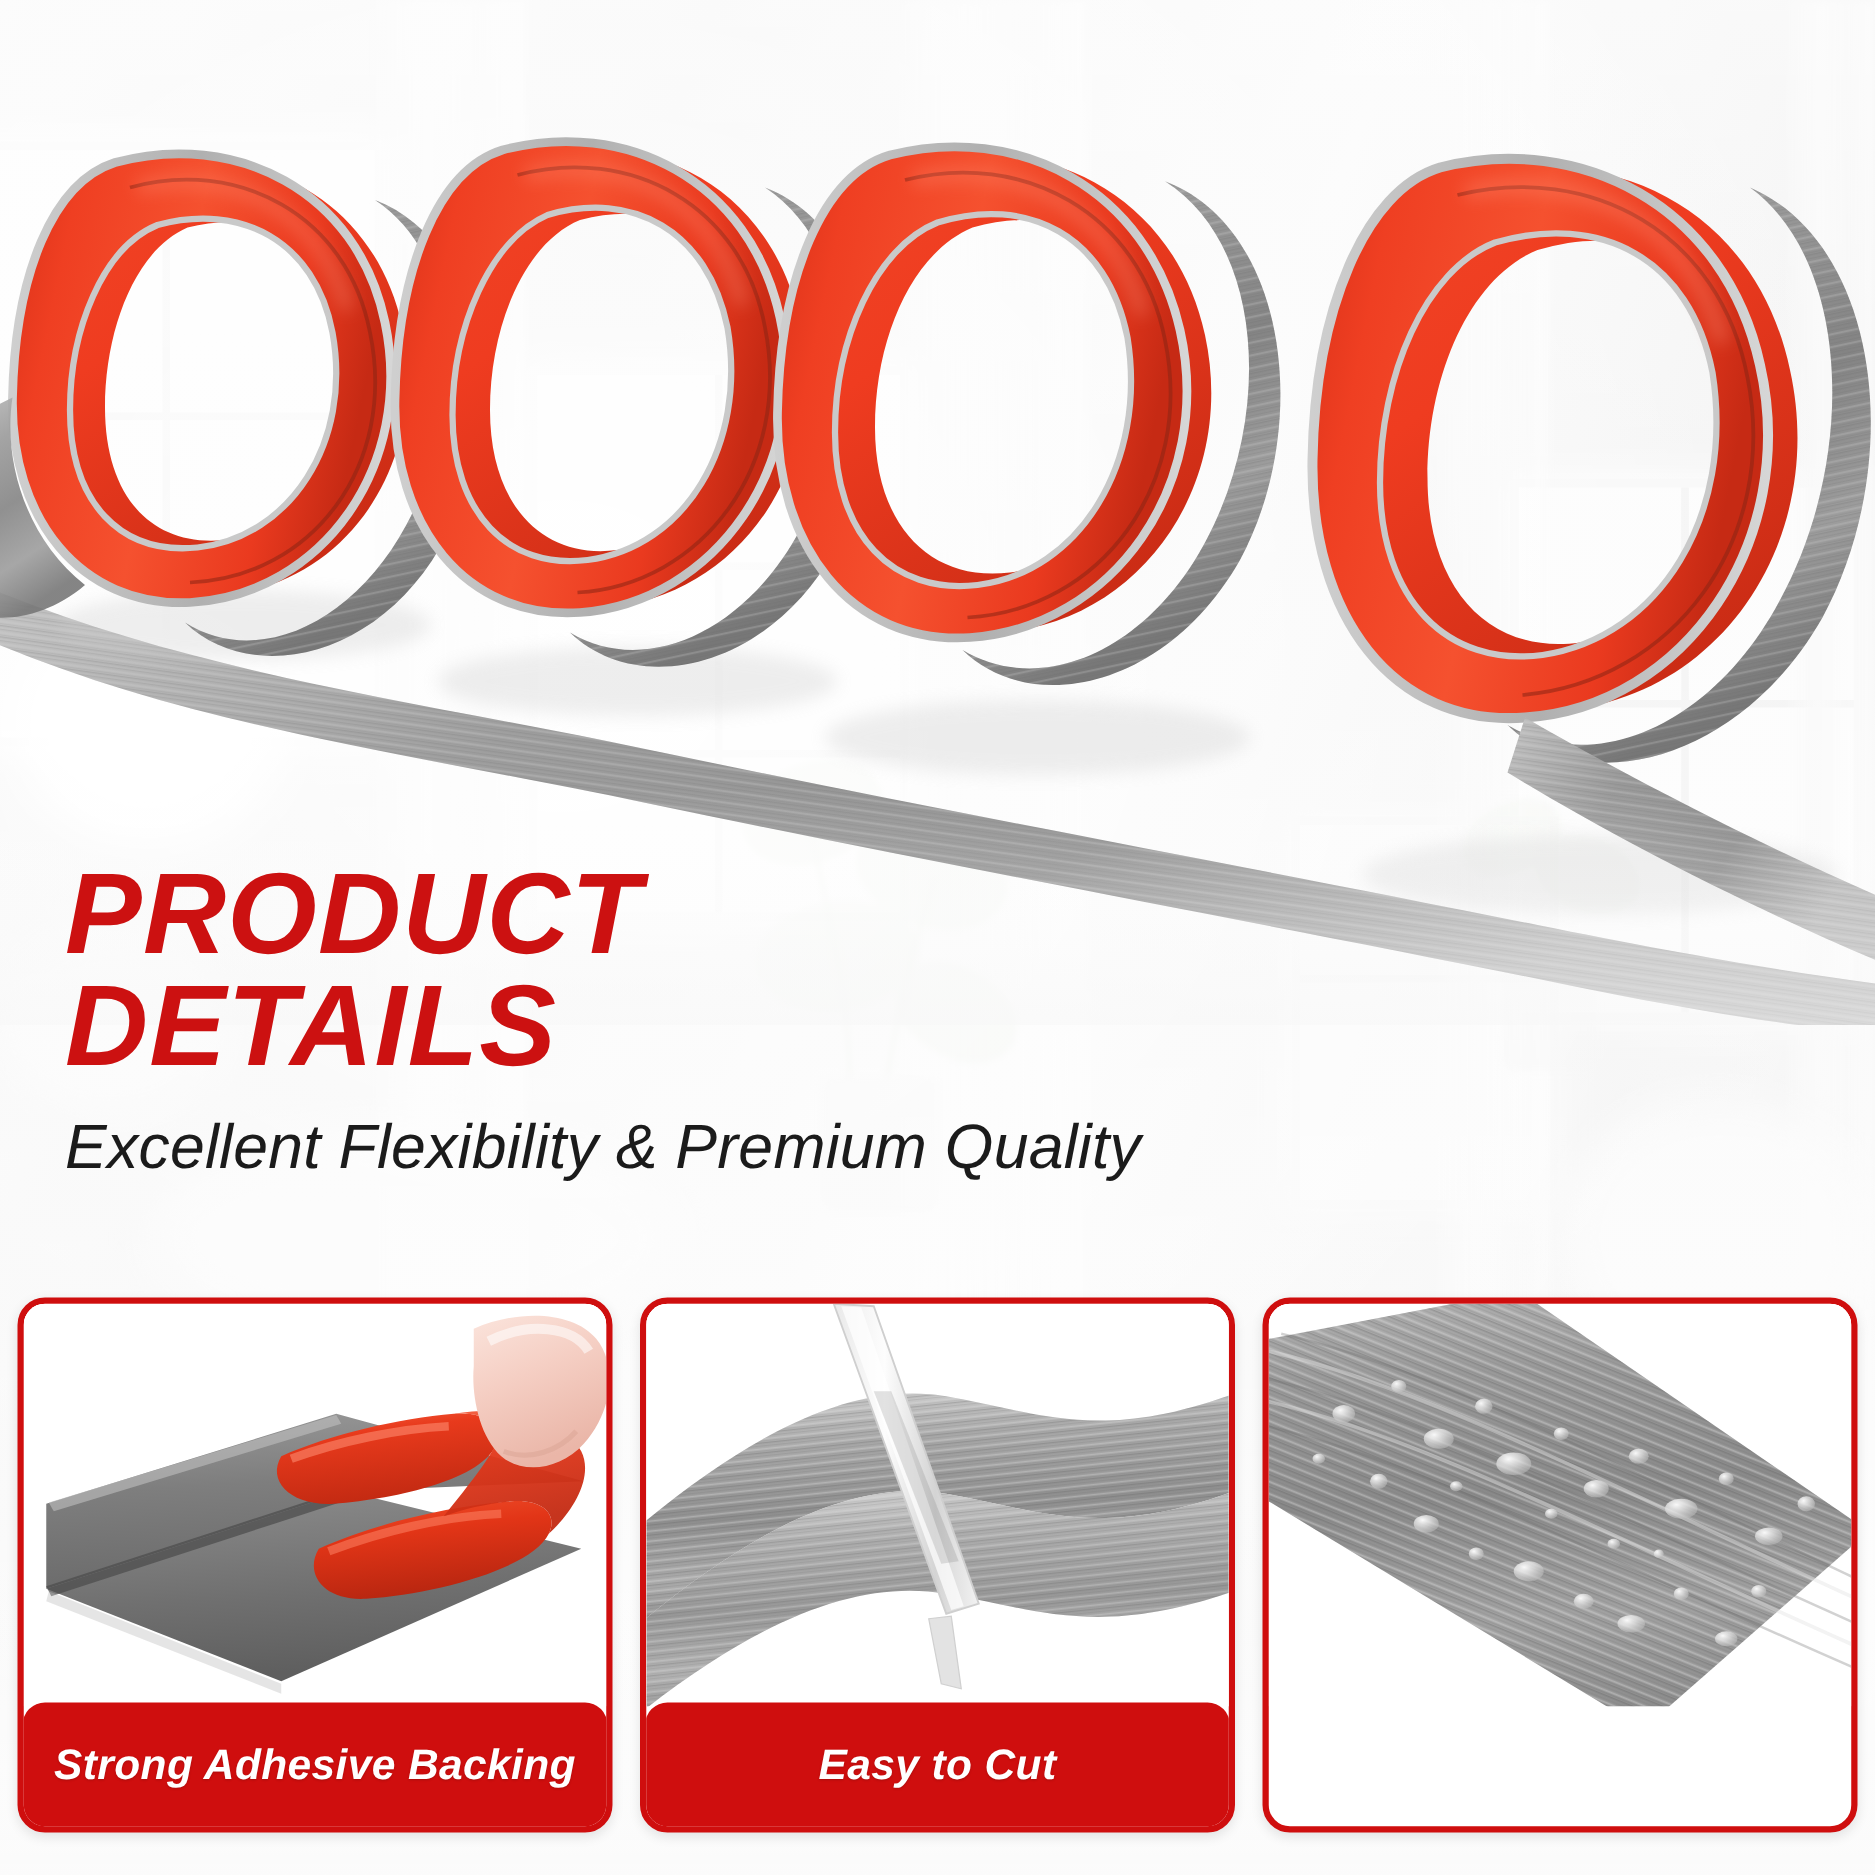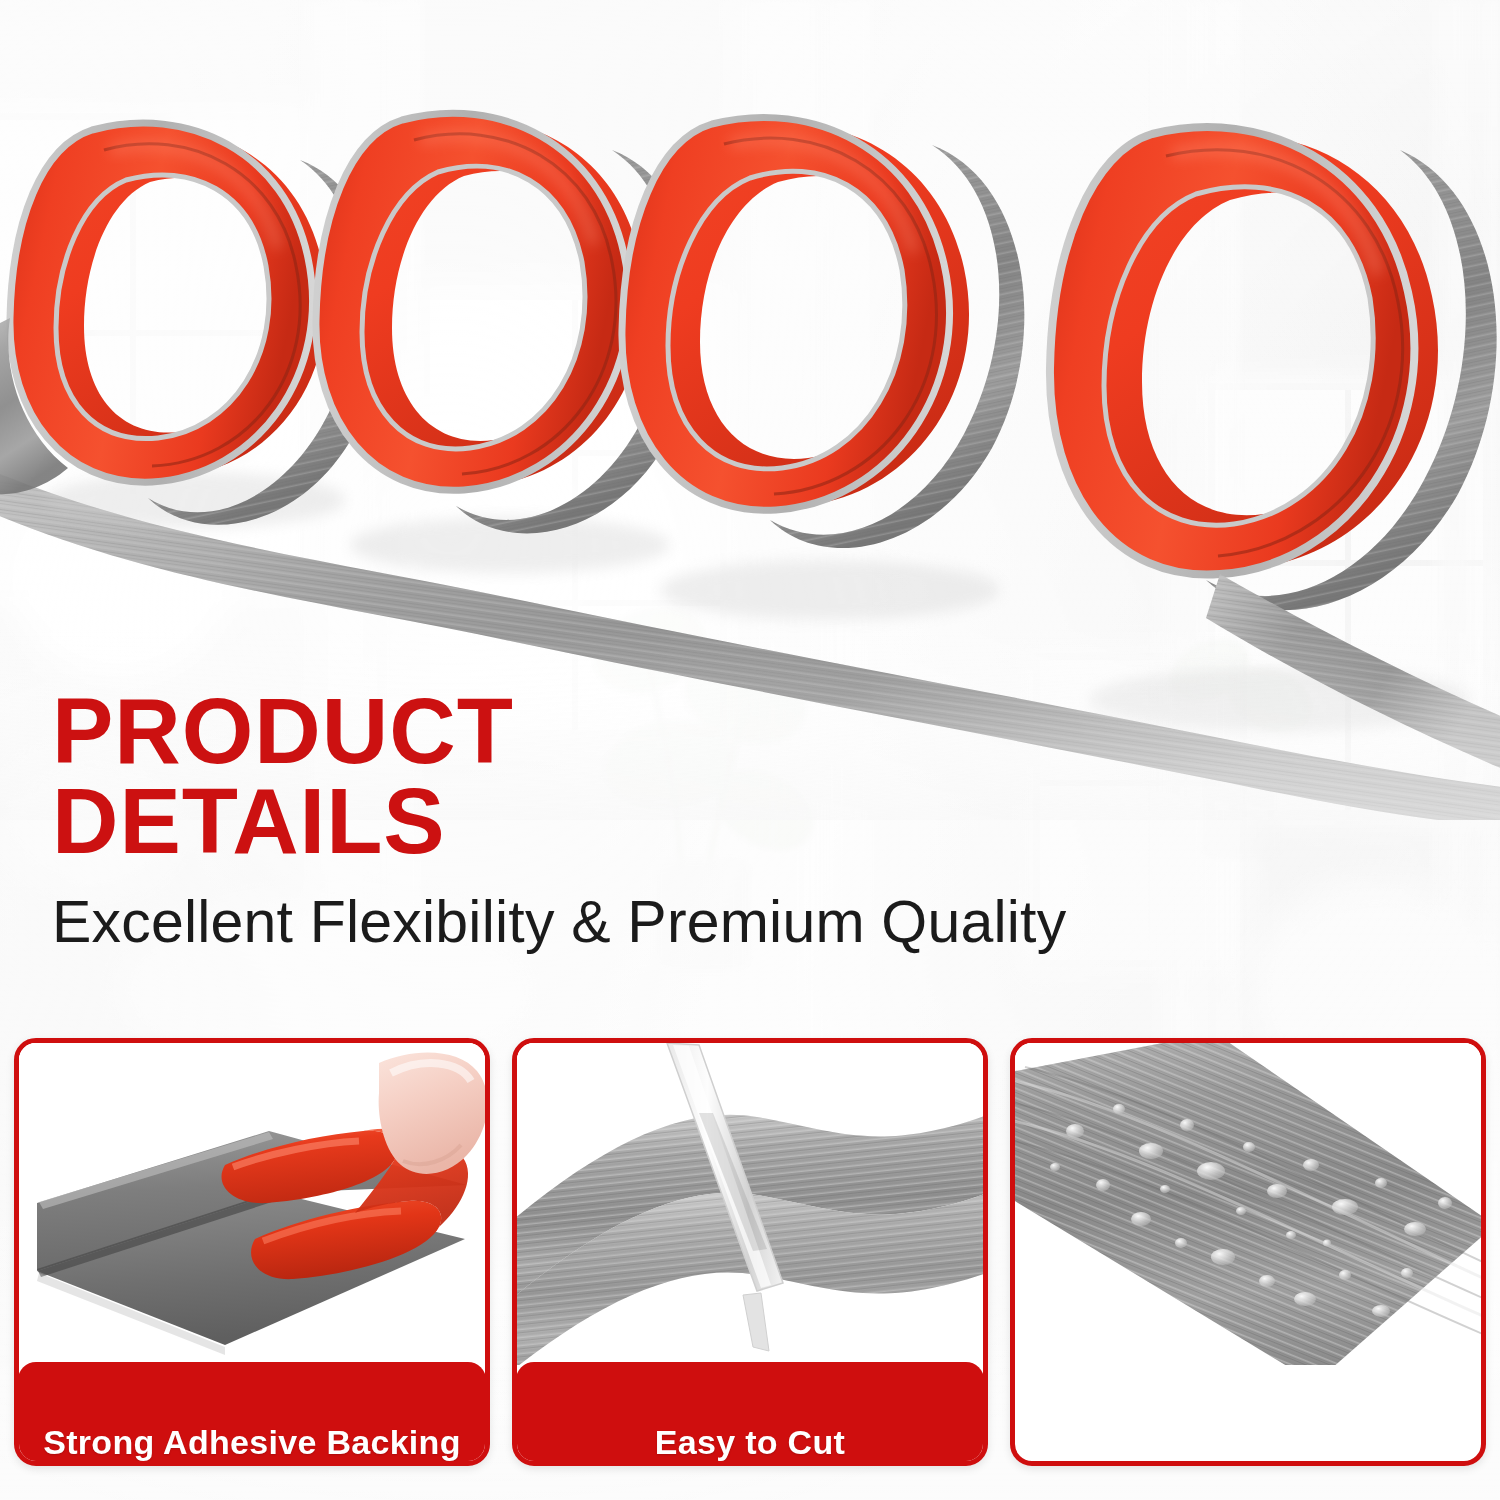--- a/index.html
+++ b/index.html
@@ -7,20 +7,21 @@
     width:1500px;height:1500px;
     font-family:"Liberation Sans", sans-serif;
     background:#ffffff;
     overflow:hidden;
   }
   #stage{
     position:relative;
     width:1500px;height:1500px;
     background:#86efac;
     overflow:hidden;
+    font-style:italic;
   }
 
   
   .bg-scene{position:absolute;inset:0;overflow:hidden;background:
       linear-gradient(180deg,#fbfbfb 0%,#f2f2f2 40%,#f7f7f7 72%,#fdfdfd 100%);}
   .bg-wall{position:absolute;left:0;top:0;width:100%;height:100%;
     background:linear-gradient(110deg,#f6f6f6 0%,#eeeeee 28%,#f8f8f8 55%,#efefef 78%,#f9f9f9 100%);}
   .bg-win{position:absolute;background:#fdfdfd;
     box-shadow:0 0 0 7px #f7f7f7, 0 0 26px 10px rgba(255,255,255,.9);
     opacity:.95;}
@@ -51,38 +52,38 @@
     line-height:.98;
     letter-spacing:1px;
     color:#cc1111;
     margin:0;
     text-transform:uppercase;
     white-space:pre-line;
   }
   .headline .sub{
     margin:22px 0 16px 0;
     font-family:"Liberation Sans","DejaVu Sans",sans-serif;
-    font-size:59px;
+    font-size:50px;
     font-weight:400;
     color:#1b1b1b;
     letter-spacing:.2px;
     white-space:nowrap;
   }
 
   
   .panels{position:absolute;left:0;top:1038px;width:1500px;height:428px;
     display:flex;gap:22px;padding:0 14px;box-sizing:border-box;}
   .panel{flex:1;position:relative;border:5px solid #cf0e0e;border-radius:22px;
      background:#ffffff;overflow:hidden;
      box-shadow:0 3px 9px rgba(0,0,0,.10);}
   .panel-photo{position:absolute;left:0;right:0;top:0;bottom:96px;overflow:hidden;background:#ffffff;}
   .panel-photo svg{position:absolute;left:0;top:0;}
   .caption{position:absolute;left:-1px;right:-1px;bottom:-1px;height:100px;
     background:#cf0e0e;border-radius:18px;
-    display:flex;align-items:flex-end;justify-content:center;}
+    display:flex;align-items:center;justify-content:center;}
   .caption span{
     color:#ffffff;font-weight:bold;font-size:34px;letter-spacing:.3px;
     font-family:"Liberation Sans","DejaVu Sans",sans-serif;
     text-shadow:0 1px 2px rgba(0,0,0,.18);
   }
 </style>
 </head>
 <body>
 
 <div id="stage">

